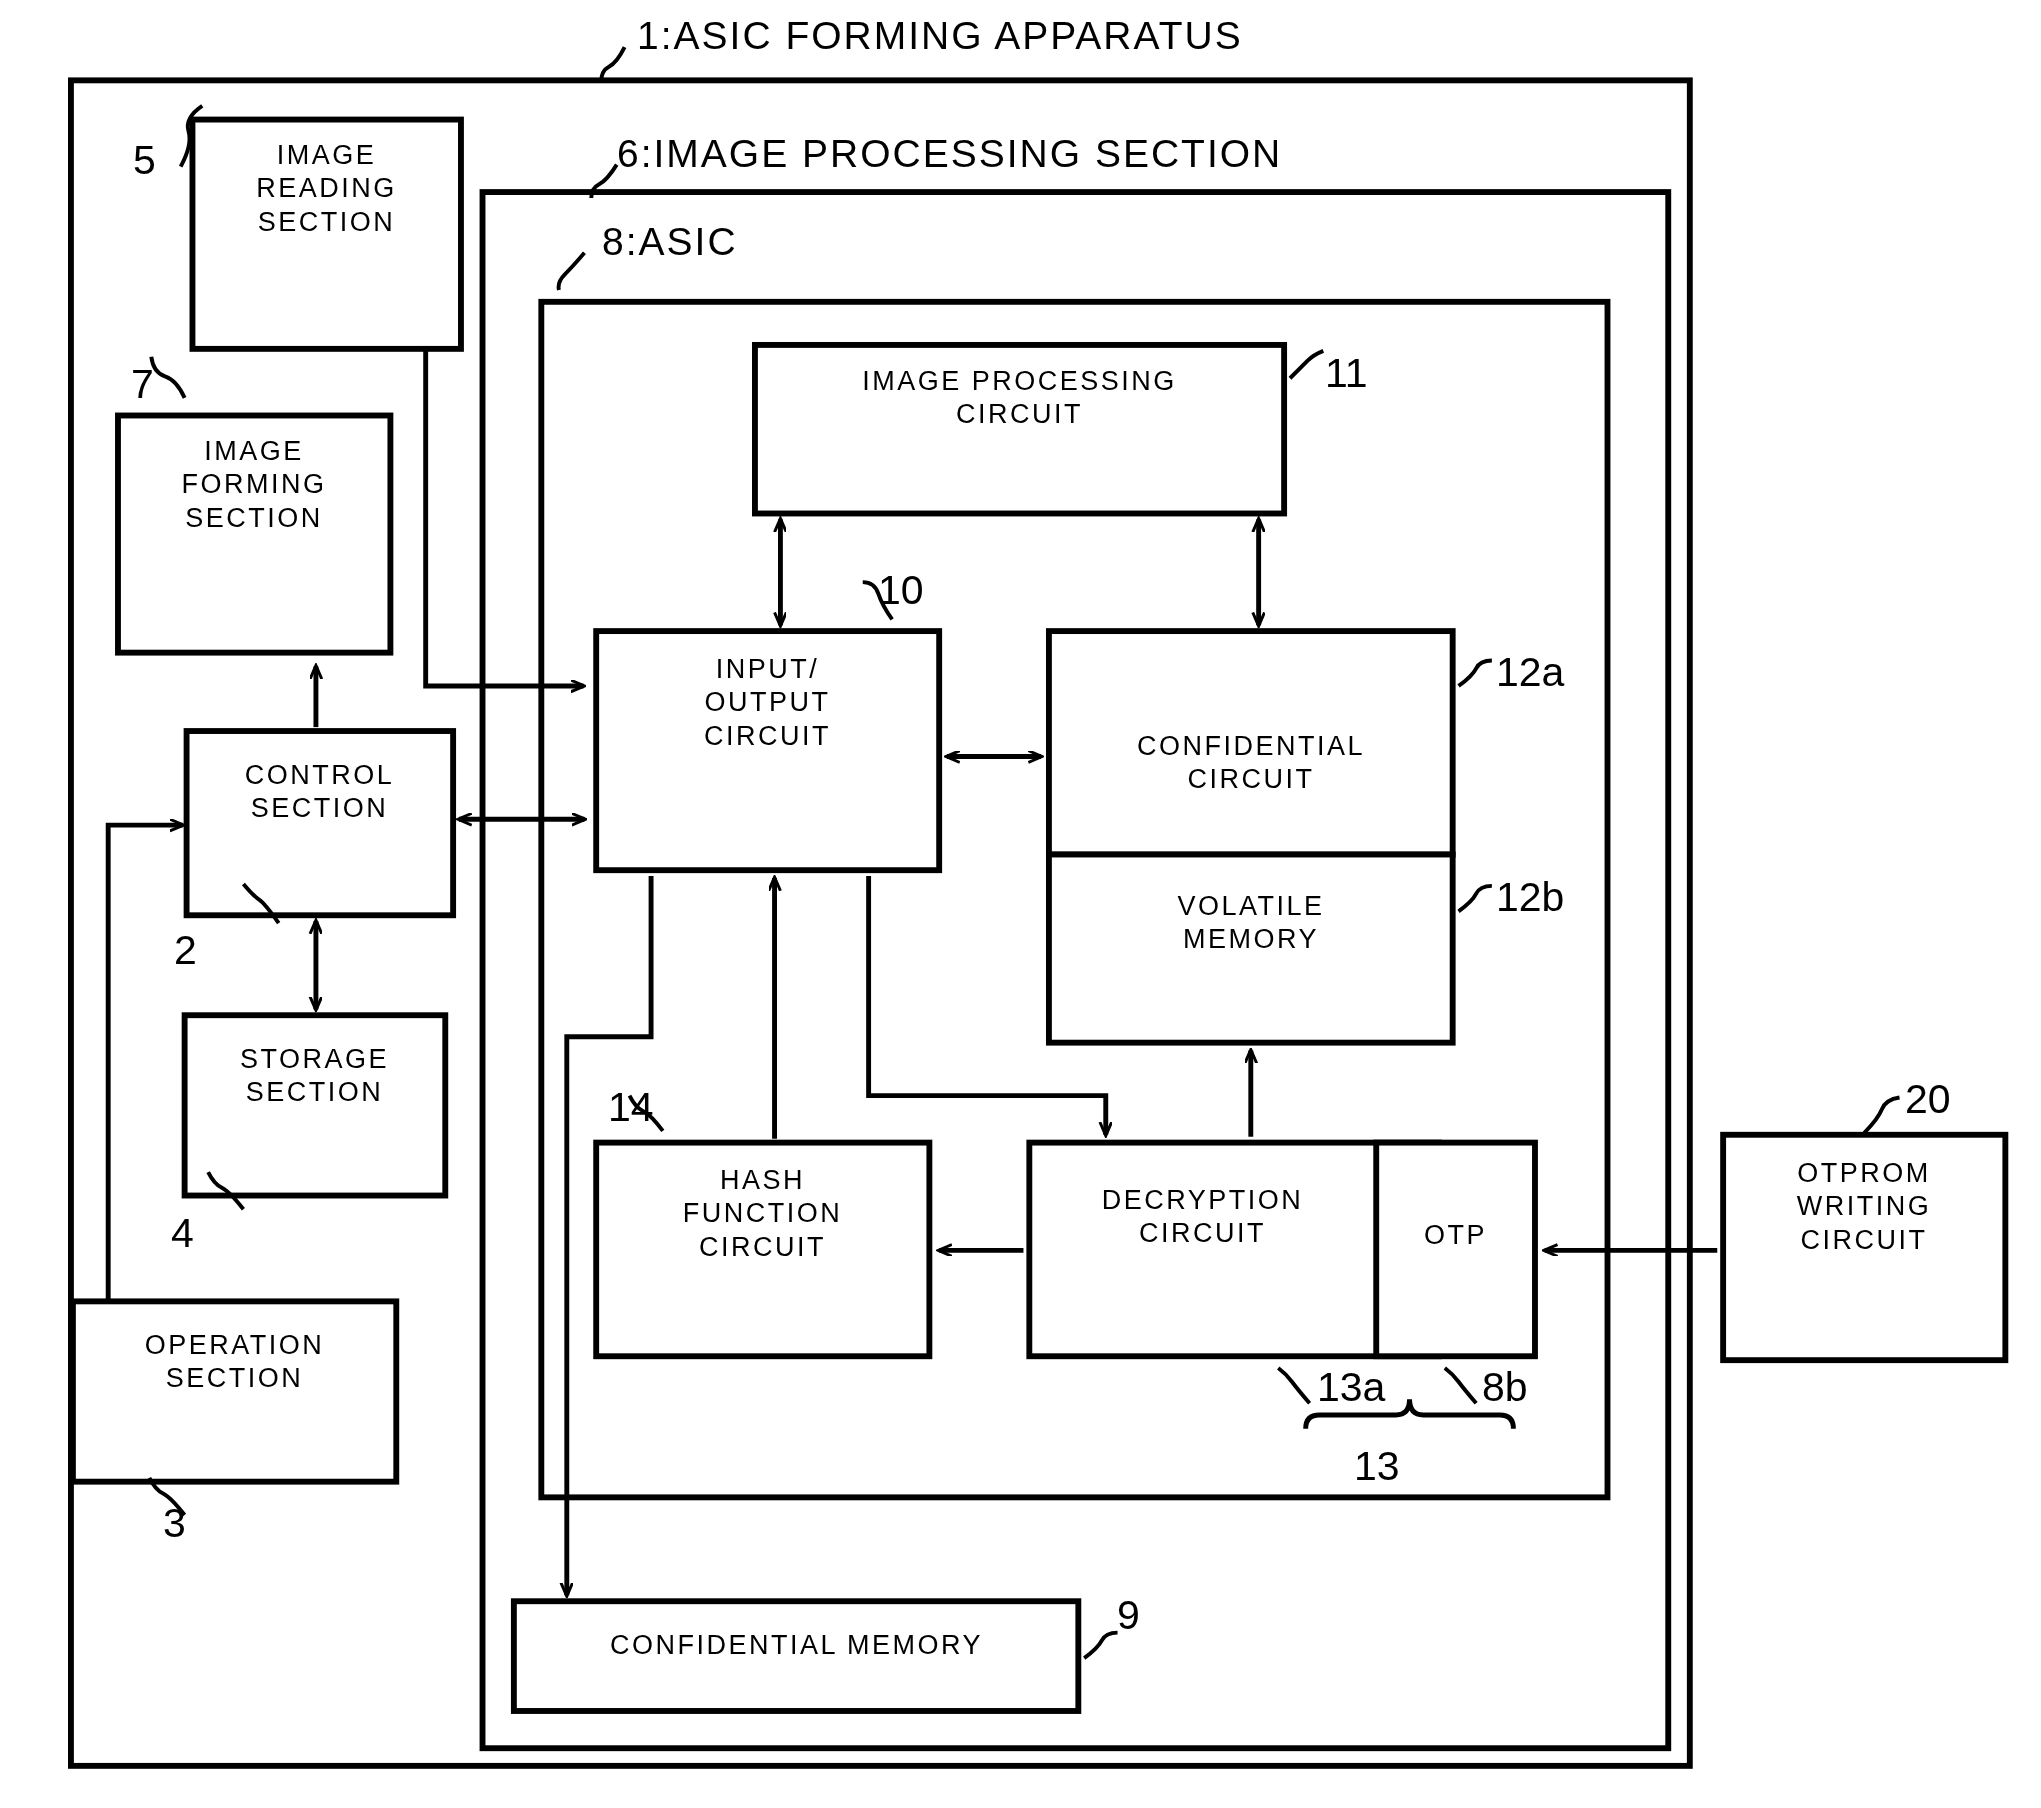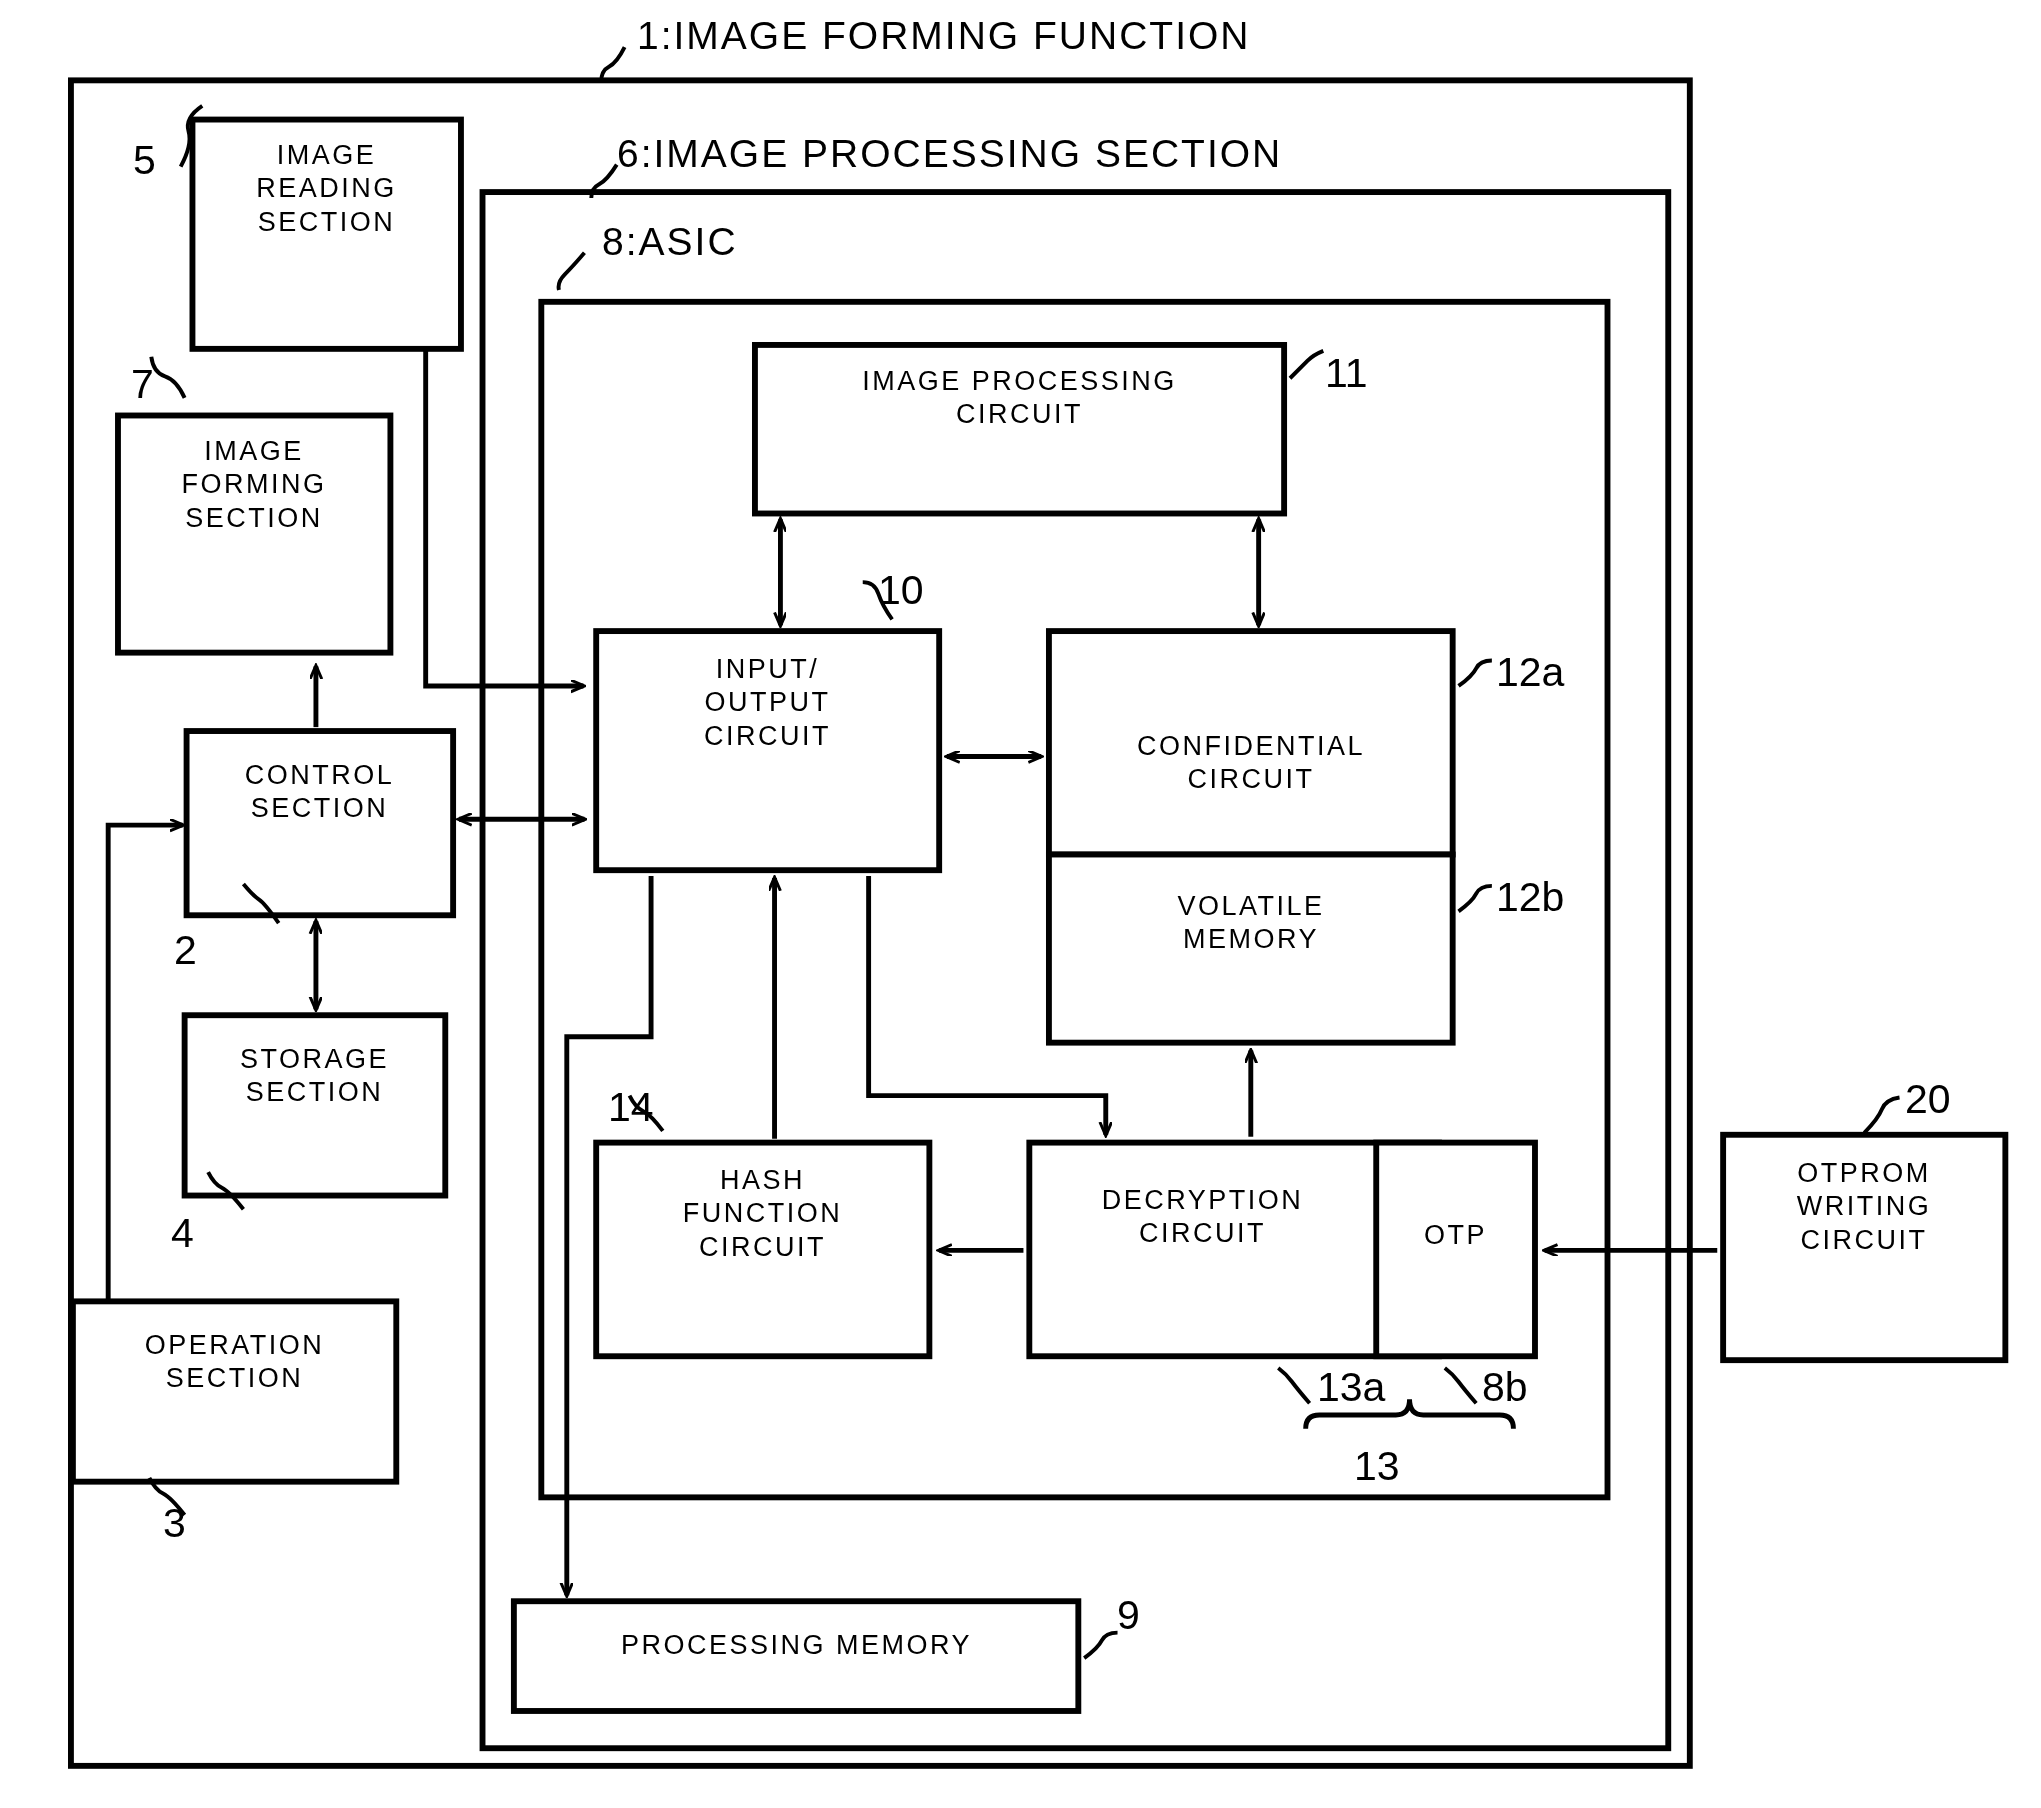--- a/index.html
+++ b/index.html
@@ -156,21 +156,21 @@
       <path d="M1336,1432 q-12,-14 -18,-22 t-14,-14"></path>
 
       <path d="M1506,1432 q-12,-14 -18,-22 t-14,-14"></path>
     </g>
 
     <g fill="none" stroke="#000000" stroke-width="5">
       <path d="M1332,1458 q0,-14 14,-14 L1424,1444 q14,0 14,-16 q0,16 14,16 L1530,1444 q14,0 14,14"></path>
     </g>
   </svg>
 
-  <div class="lbl titlelabel" style="left:637px; top:11.8px;">1:IMAGE FORMING FUNCTION</div>
+  <div class="lbl titlelabel" style="left:637px; top:11.8px;">1:ASIC FORMING APPARATUS</div>
   <div class="lbl titlelabel" style="left:617px; top:130px;">6:IMAGE PROCESSING SECTION</div>
   <div class="lbl titlelabel" style="left:602px; top:218px;">8:ASIC</div>
 
   <div class="lbl boxlabel" style="left:192px; top:139px; width:269px;">IMAGE
 READING
 SECTION</div>
   <div class="lbl reflabel" style="left:133px; top:135px;">5</div>
 
   <div class="lbl boxlabel" style="left:118px; top:435px; width:272px;">IMAGE
 FORMING
@@ -212,21 +212,21 @@
   <div class="lbl reflabel" style="left:608px; top:1082px;">14</div>
 
   <div class="lbl boxlabel" style="left:1029px; top:1184px; width:347px;">DECRYPTION
 CIRCUIT</div>
   <div class="lbl boxlabel" style="left:1376px; top:1219px; width:159px;">OTP</div>
 
   <div class="lbl reflabel" style="left:1317px; top:1362px;">13a</div>
   <div class="lbl reflabel" style="left:1482px; top:1362px;">8b</div>
   <div class="lbl reflabel" style="left:1354px; top:1441px;text-align:center;">13</div>
 
-  <div class="lbl boxlabel" style="left:514px; top:1629px; width:565px;">PROCESSING MEMORY</div>
+  <div class="lbl boxlabel" style="left:514px; top:1629px; width:565px;">CONFIDENTIAL MEMORY</div>
   <div class="lbl reflabel" style="left:1117px; top:1590px;">9</div>
 
   <div class="lbl boxlabel" style="left:1723px; top:1157px; width:282px;">OTPROM
 WRITING
 CIRCUIT</div>
   <div class="lbl reflabel" style="left:1905px; top:1074px;">20</div>
 
 </div>
 
 

